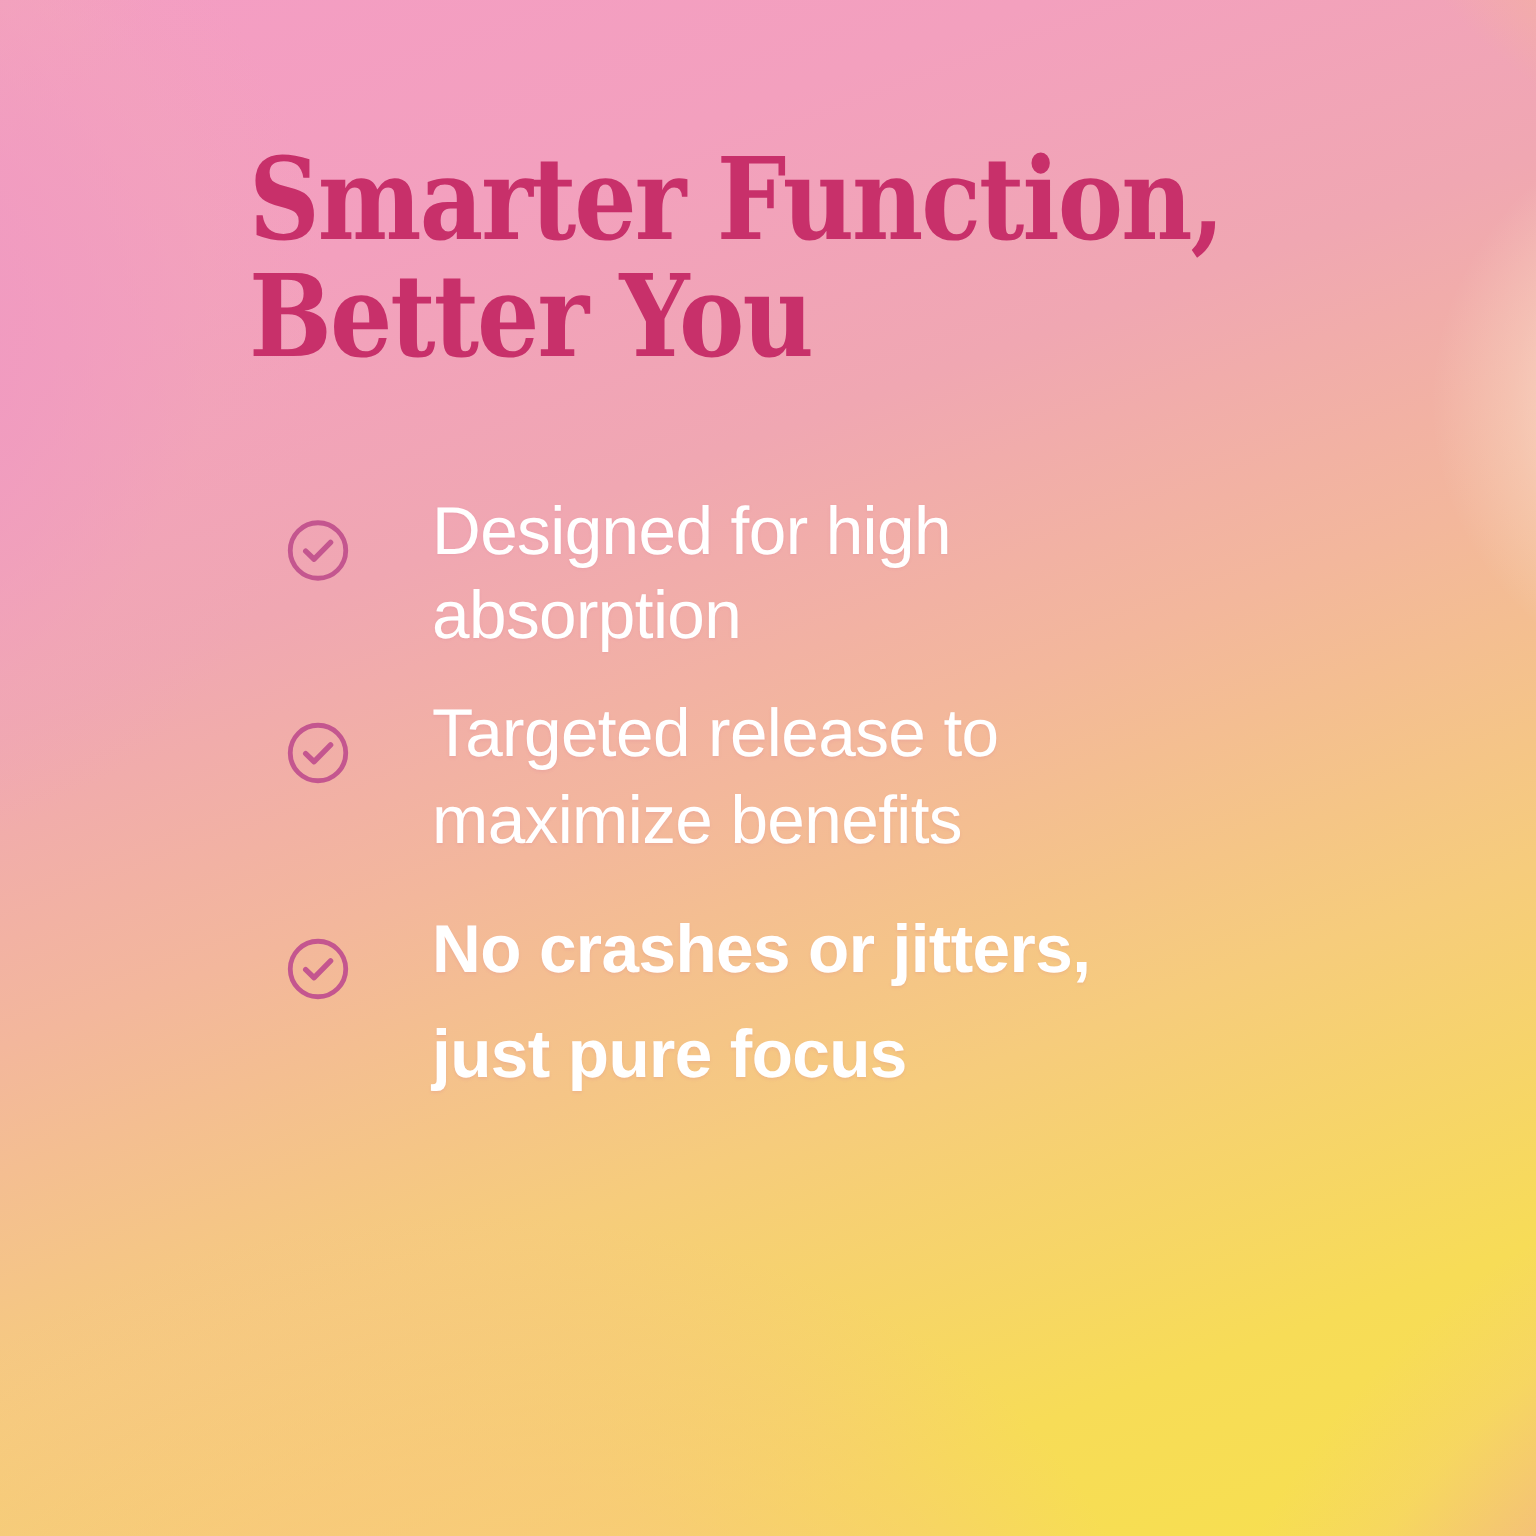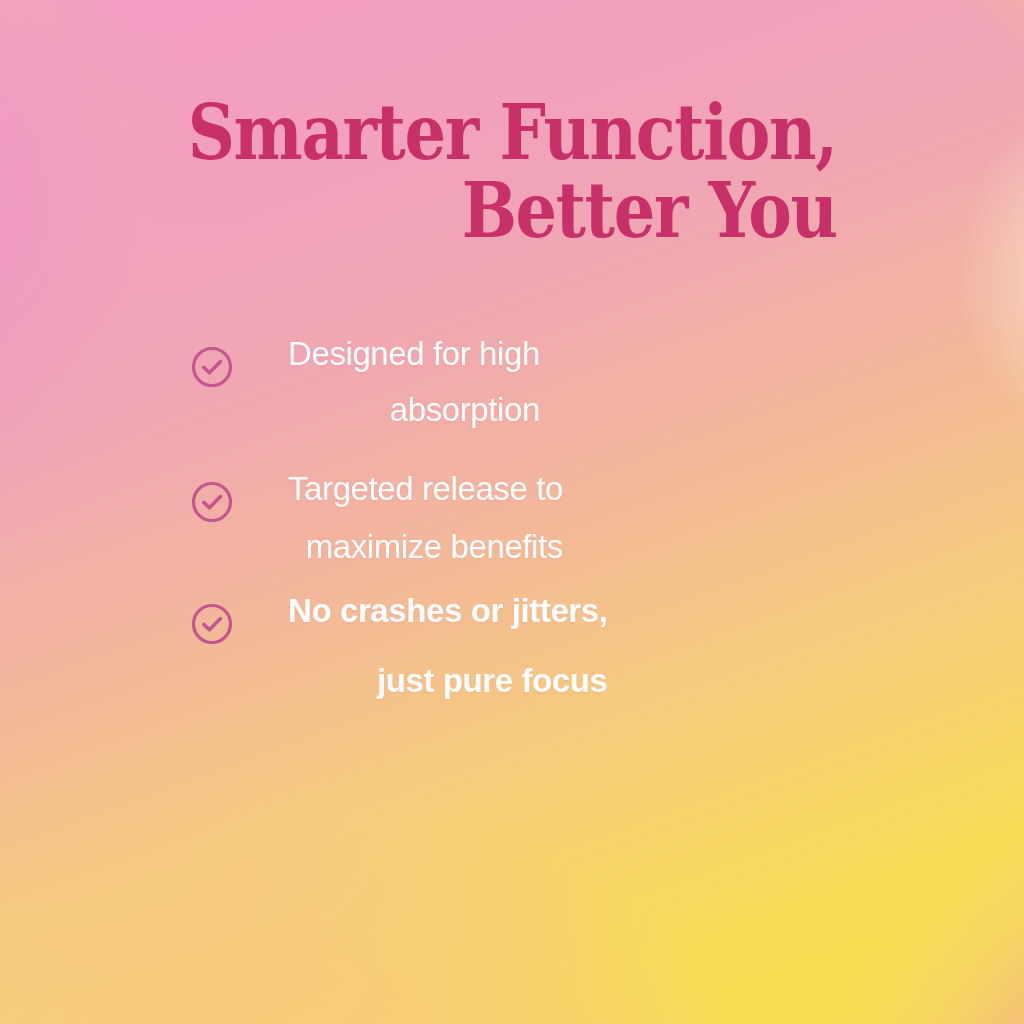--- a/index.html
+++ b/index.html
@@ -111,21 +111,20 @@
         rgba(255, 253, 246, 0.86) 22%,
         rgba(255, 248, 230, 0.56) 44%,
         rgba(254, 240, 218, 0.26) 64%,
         rgba(252, 232, 212, 0) 82%);
   }
 
   
   .content {
     position: absolute;
     inset: 0;
-    text-align: right;
   }
 
   .headline {
     position: absolute;
     left: 166px;
     top: 94px;
     width: 780px;
     margin: 0;
     font-family: "DejaVu Serif", "Liberation Serif", serif;
     font-weight: 700;
@@ -160,36 +159,36 @@
     width: 44px;
     height: 44px;
     display: block;
   }
 
   .bullet-text {
     display: block;
     color: #ffffff;
     font-family: "Liberation Sans", sans-serif;
     font-weight: 400;
-    font-size: 33px;
+    font-size: 45px;
     letter-spacing: -0.4px;
     white-space: pre-line;
     text-shadow: 0 1px 2px rgba(214, 120, 150, 0.18);
   }
 
   
   .bullet-0 { margin-bottom: 22px; }
   .bullet-0 .bullet-text { line-height: 56px; }
   .bullet-0 .bullet-icon { top: 19px; }
 
   .bullet-1 { margin-bottom: 10px; }
   .bullet-1 .bullet-text { line-height: 70px; }
   .bullet-1 .bullet-icon { top: 26px; }
 
-  .bullet-2 { }
+  .bullet-2 { margin-bottom: 22px; }
   .bullet-2 .bullet-text { line-height: 58px; }
   .bullet-2 .bullet-icon { top: 20px; }
 
   .bullet-3 { margin-bottom: 0; }
   .bullet-3 .bullet-text { line-height: 70px; font-weight: bold; }
   .bullet-3 .bullet-icon { top: 26px; }
 </style>
 </head>
 <body>
 

